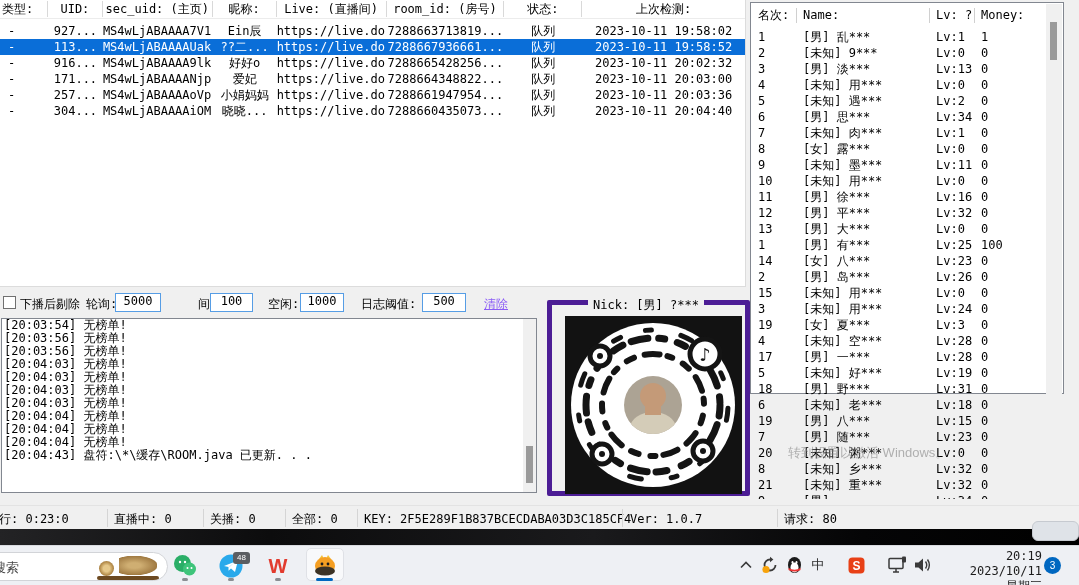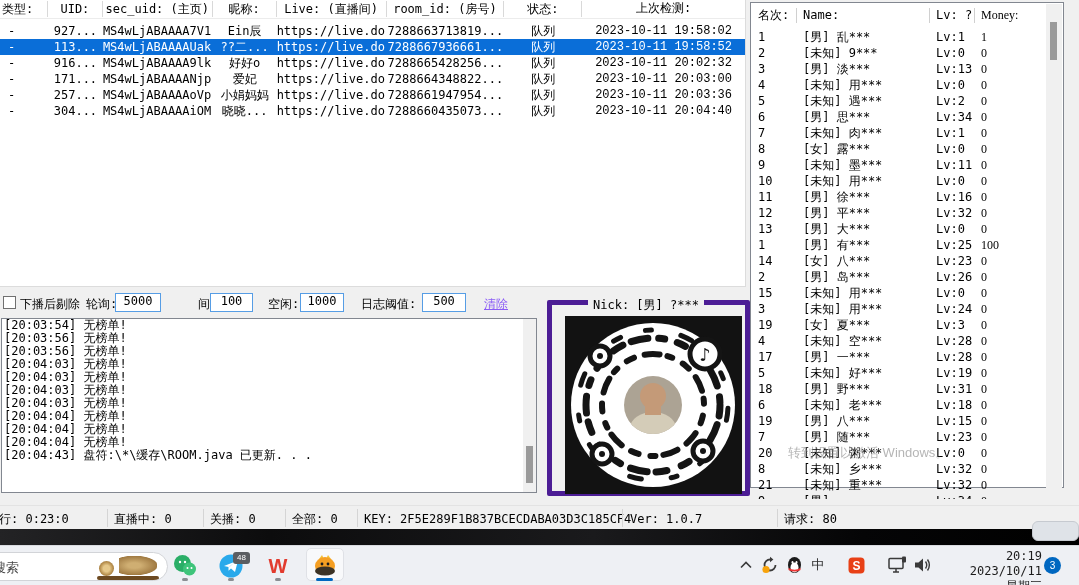--- a/index.html
+++ b/index.html
@@ -13,29 +13,29 @@
   .main-table { position:absolute; left:0; top:0; width:746px; height:287px;
     background:#fff; border-right:1px solid #dcdcdc; border-bottom:1px solid #dcdcdc; }
   .thead { display:flex; height:19px; align-items:center; background:#fff; border-bottom:1px solid #ececec; }
   .th { height:16px; line-height:16px; text-align:center; border-right:1px solid #d9d9d9; overflow:hidden; white-space:nowrap; }
   .tbody { padding-top:4px; }
   .trow { display:flex; height:16px; line-height:16px; cursor:default; }
   .trow.sel { background:#0a6ed8; color:#fff; }
   .tc { overflow:hidden; white-space:nowrap; text-align:center; }
   .c0{width:48px; text-align:left; padding-left:8px;}
   .c1{width:55px;} .c2{width:110px;text-align:center;} .c3{width:64px;}
-  .c4{width:110px;} .c5{width:118px;} .c6{width:78px;} .c7{width:163px;font-family:Liberation Mono, monospace;}
+  .c4{width:110px;} .c5{width:118px;} .c6{width:78px;} .c7{width:163px;}
   .th.c0{padding-left:2px;}
   
-  .rank-panel { position:absolute; left:750px; top:2px; width:314px; height:486px;
+  .rank-panel { position:absolute; left:750px; top:2px; width:314px; height:392px;
     background:#fff; border:1px solid #828790; }
   .rank-head { display:flex; height:20px; align-items:center; padding-top:4px; }
   .rh { height:15px; line-height:15px; border-right:1px solid #d0d0d0; overflow:hidden; white-space:nowrap; }
   .r0{width:46px; padding-left:7px;} .r1{width:133px; padding-left:6px;}
-  .r2{width:45px; padding-left:6px;} .r3{flex:1; padding-left:6px;font-family:Liberation Serif, serif;}
+  .r2{width:45px; padding-left:6px;} .r3{flex:1; padding-left:6px;}
   .rank-body { position:absolute; left:0; top:26px; width:295px; height:470px; overflow:hidden; }
   .rrow { display:flex; height:16px; line-height:16px; }
   .rc { overflow:hidden; white-space:nowrap; }
   .rank-scroll { position:absolute; right:1px; top:1px; width:16px; height:494px; background:#f0f0f0; }
   .rank-thumb { position:absolute; left:4px; top:18px; width:7px; height:38px; background:#9a9a9a; }
   
   .controls { position:absolute; left:0; top:293px; width:540px; height:24px; }
   .chk { position:absolute; left:3px; top:3px; width:13px; height:13px; background:#fff; border:1px solid #707070; }
   .ctl-label { position:absolute; top:3px; height:16px; line-height:16px; white-space:nowrap; }
   .ctl-input { position:absolute; top:0; height:19px; line-height:17px; text-align:center;

